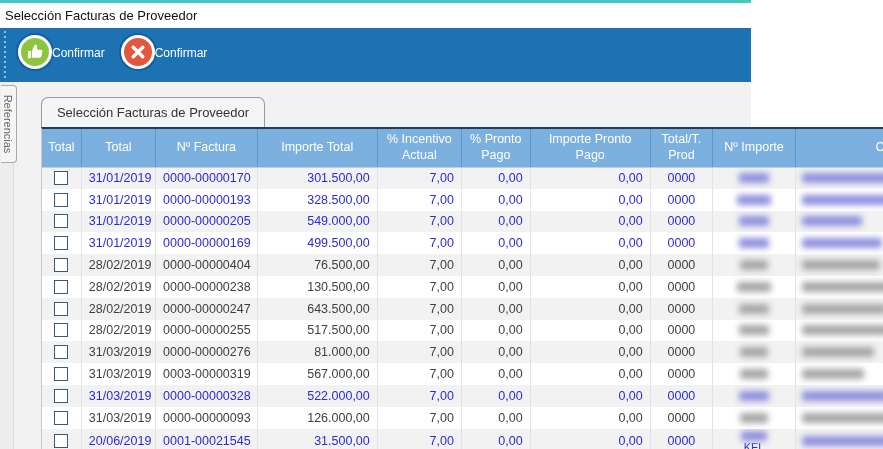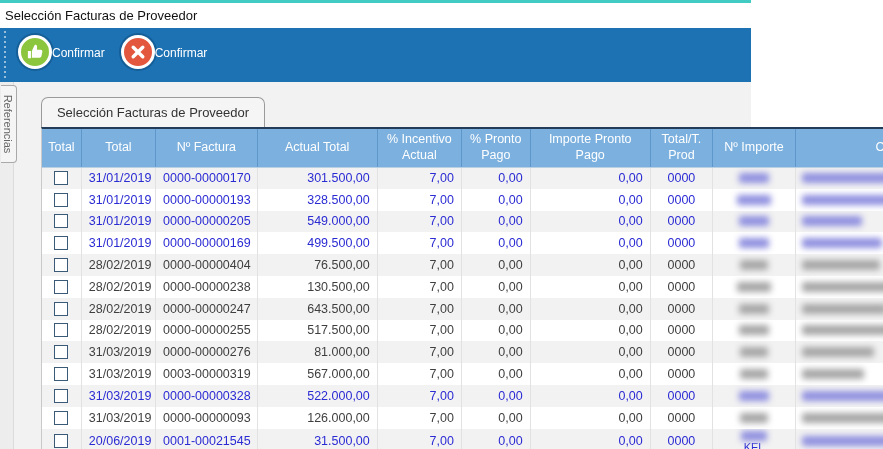--- a/index.html
+++ b/index.html
@@ -125,21 +125,21 @@
               <col class="c6">
               <col class="c7">
               <col class="c8">
               <col class="c9">
           </colgroup>
           <thead>
             <tr id="header-row">
                 <th>Total</th>
                 <th>Total</th>
                 <th>Nº Factura</th>
-                <th>Actual Total</th>
+                <th>Importe Total</th>
                 <th>% Incentivo Actual</th>
                 <th>% Pronto Pago</th>
                 <th>Importe Pronto Pago</th>
                 <th>Total/T. Prod</th>
                 <th>Nº Importe</th>
                 <th>Cliente Titular</th>
               </tr>
           </thead>
           <tbody id="table-body">
               <tr class="odd blue">

